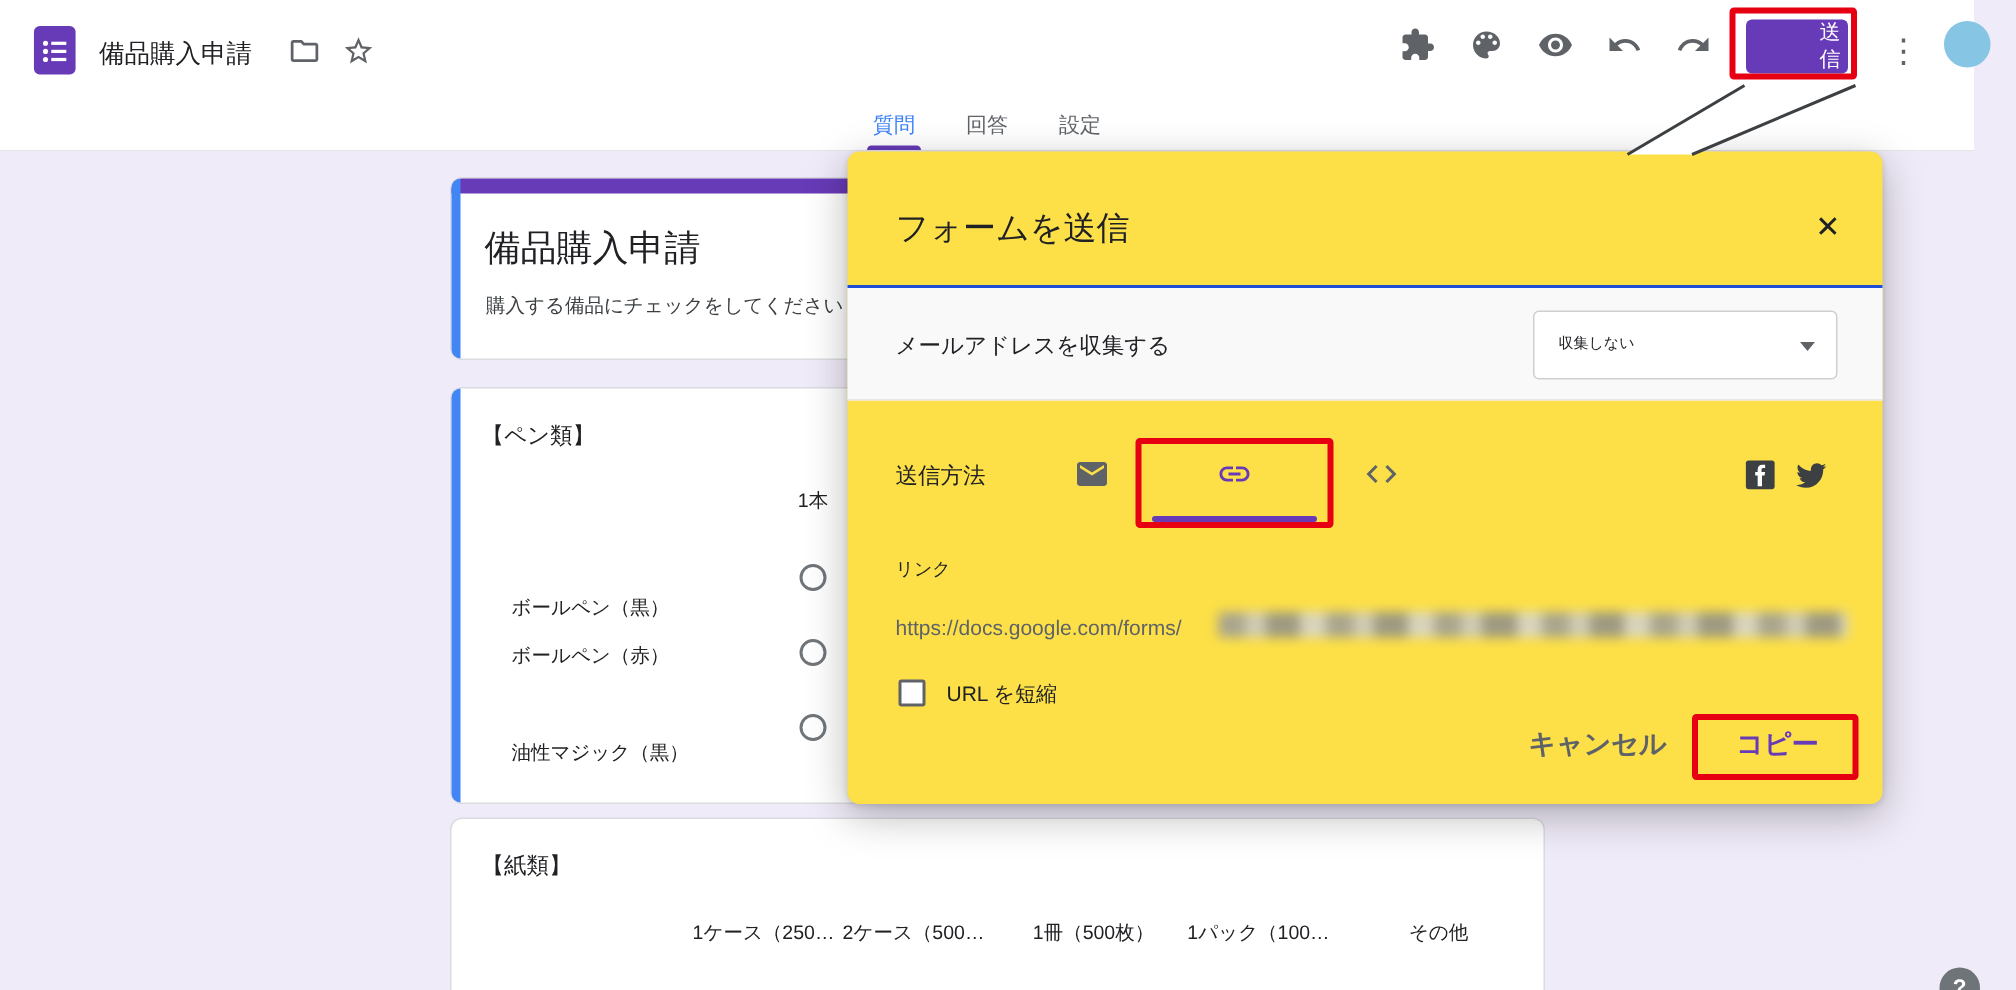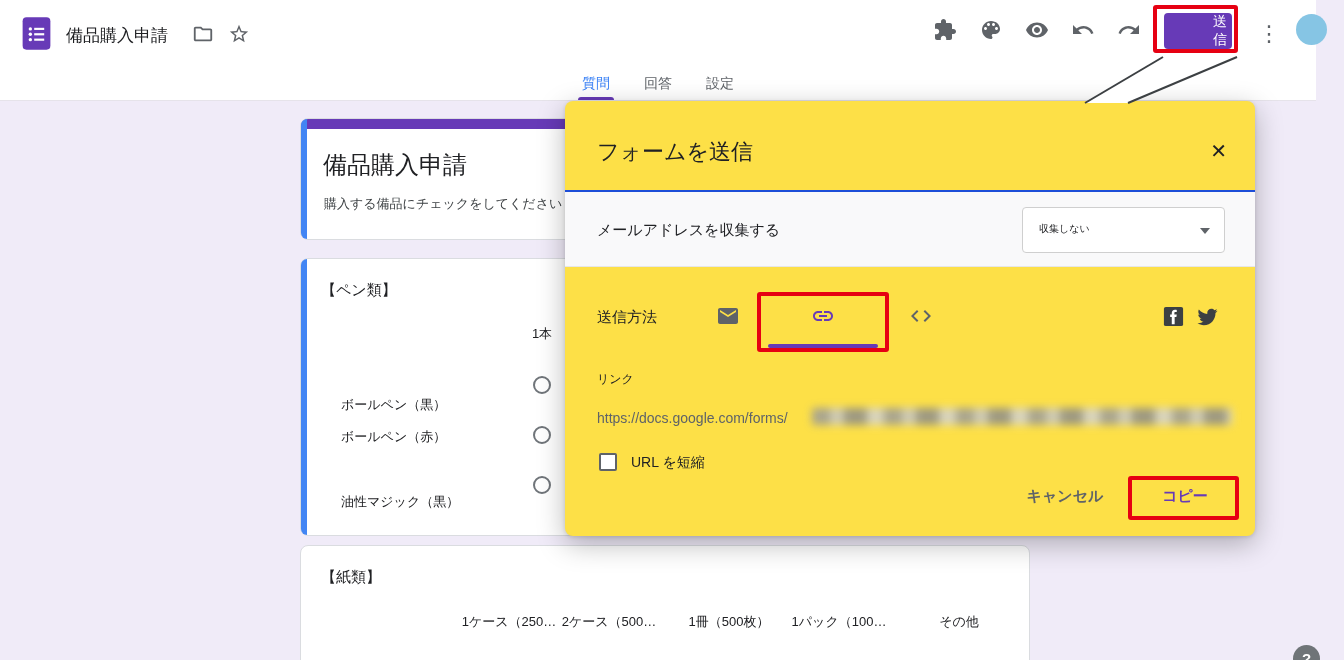--- a/index.html
+++ b/index.html
@@ -97,21 +97,21 @@
   .link-label { position:absolute; left:32px; top:270px; font-size:12px; color:#202124; }
   .url-text { position:absolute; left:32px; top:309px; font-size:14px; color:#5f6368; white-space:nowrap; }
   .url-blur {
     position:absolute; left:247px; top:307px; width:420px; height:17px; border-radius:2px;
     background:repeating-linear-gradient(90deg,#9b9b9b 0 18px,#c7c7c7 18px 32px,#8d8d8d 32px 55px,#d2d2d2 55px 72px);
     filter:blur(4px); opacity:.85;
   }
   .checkbox { position:absolute; left:34px; top:352px; width:18px; height:18px; border:2px solid #5f6368; border-radius:2px; background:#fff; cursor:pointer; }
   .shorten-label { position:absolute; left:66px; top:353px; font-size:14px; color:#202124; }
 
-  .dlg-btn { position:absolute; top:378px; height:34px; line-height:34px; text-align:center; font-size:15px; font-weight:bold; border-radius:4px; cursor:pointer; }
+  .dlg-btn { position:absolute; top:378px; height:34px; line-height:34px; text-align:center; font-size:18px; font-weight:bold; border-radius:4px; cursor:pointer; }
   .btn-cancel { left:450px; width:100px; color:#5f6368; }
   .btn-copy   { left:580px; width:80px;  color:#673ab7; }
 
   
   .ann { position:absolute; border:4px solid #e60012; border-radius:3px; z-index:30; pointer-events:none; }
   #ann-send { left:1153px; top:5px;  width:85px;  height:48px; }
   #ann-link { left:757px;  top:292px; width:132px; height:60px; }
   #ann-copy { left:1128px; top:476px; width:111px; height:44px; }
   .callout-svg { position:absolute; inset:0; width:1344px; height:660px; z-index:12; pointer-events:none; }
 

